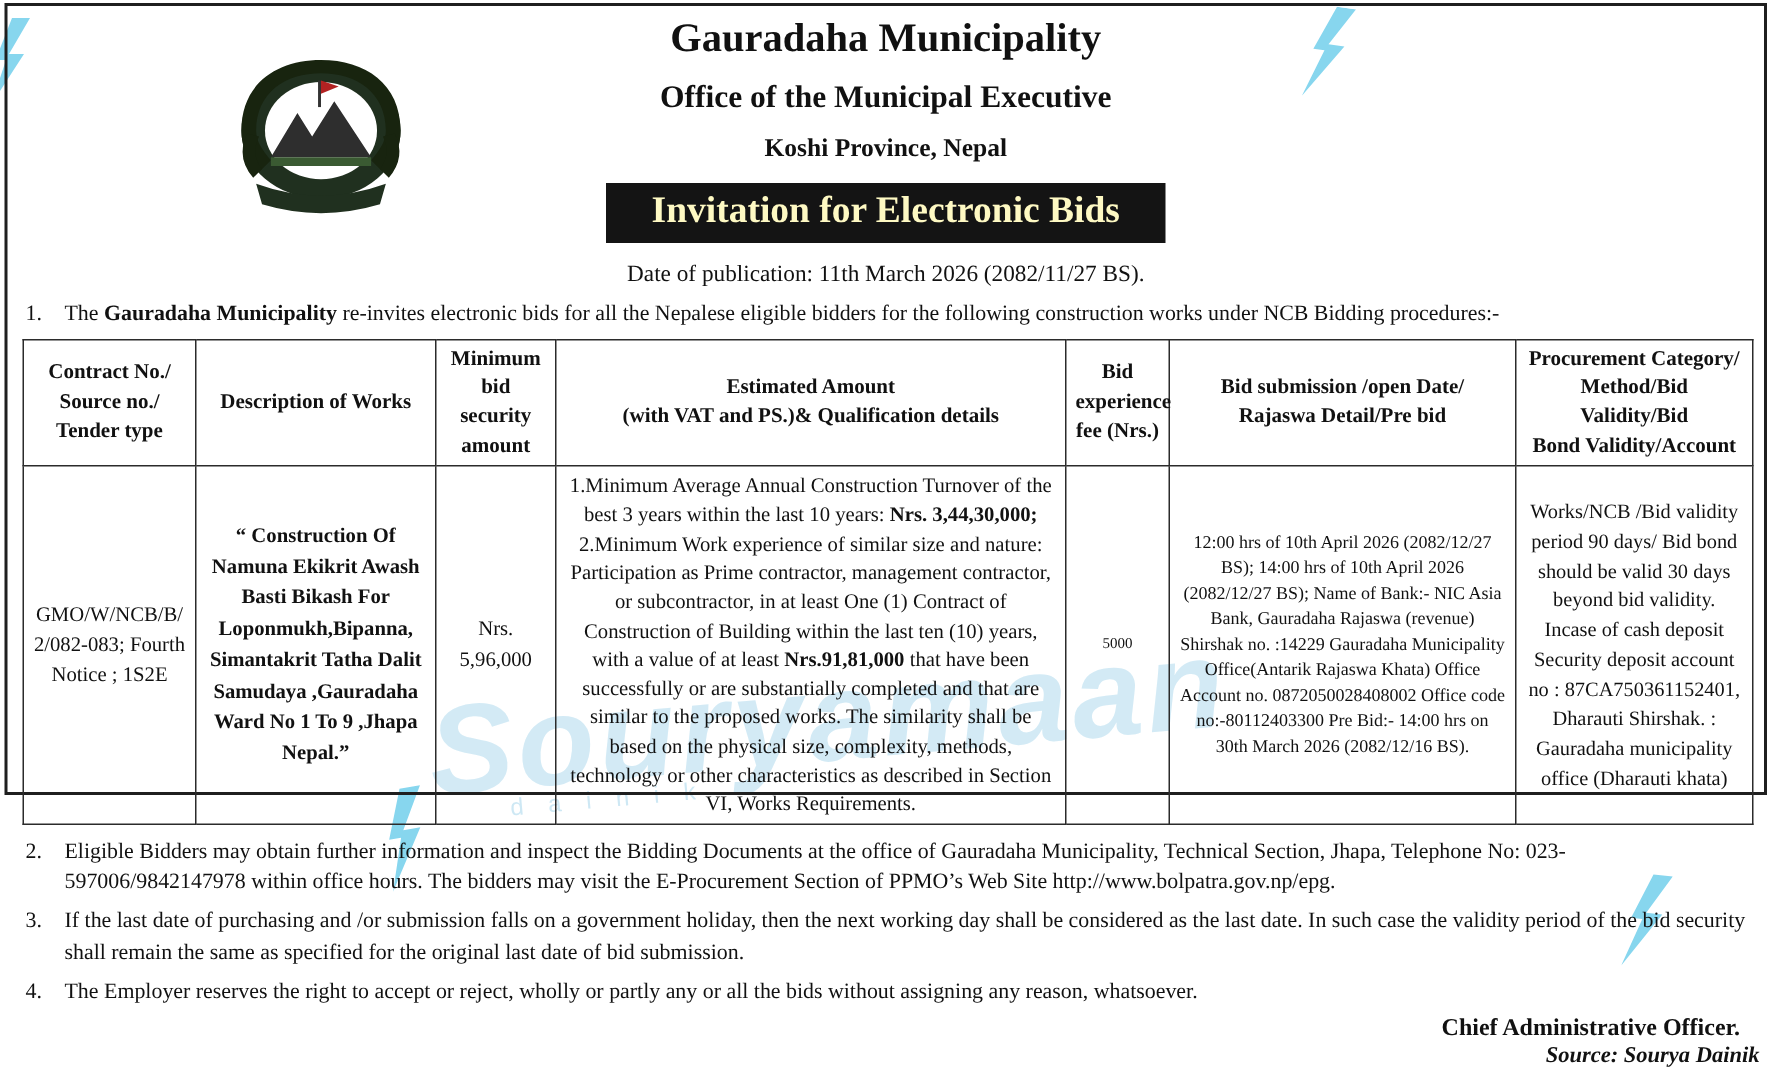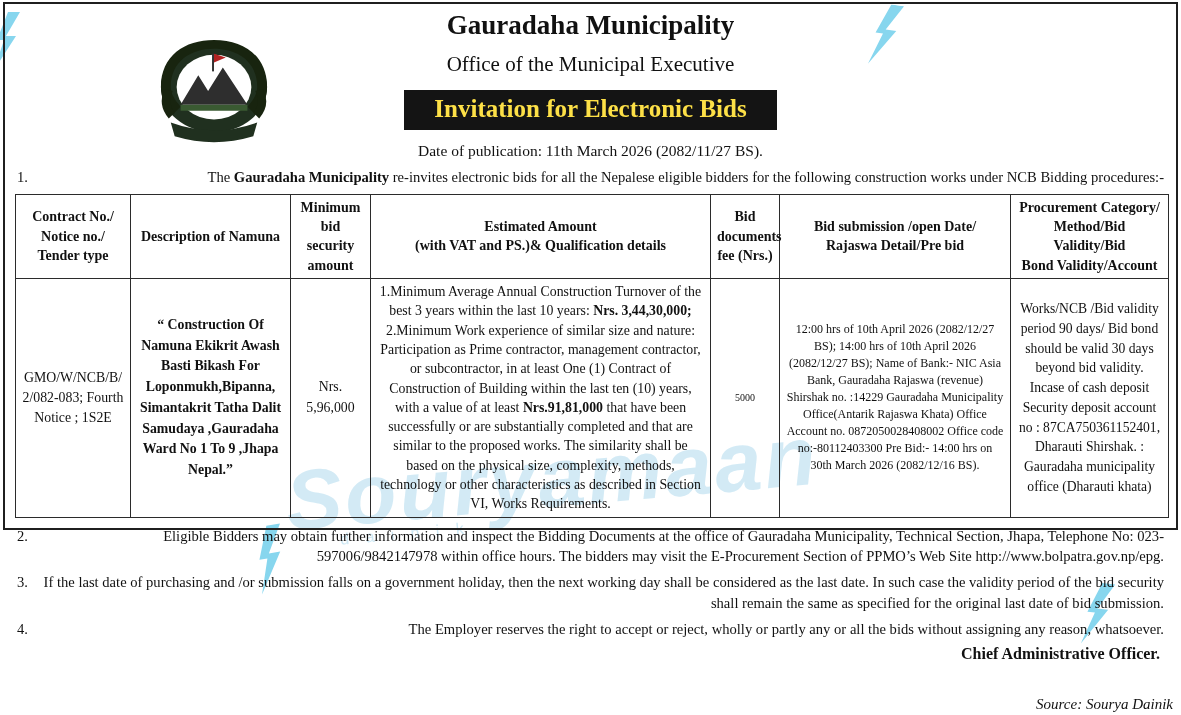--- a/index.html
+++ b/index.html
@@ -39,37 +39,37 @@
     position:absolute; left:3px; top:2px; width:1175px; height:528px;
     border:2px solid #1f1f1f;
     padding:4px 10px 12px 10px;
     z-index:1;
   }
 
   .logo { position:absolute; left:140px; top:32px; width:138px; height:114px; }
 
   .head { text-align:center; }
   .title { font-size:27px; font-weight:bold; margin-top:2px; }
-  .office { font-size:21px; font-weight:normal; margin-top:11px; }
+  .office { font-size:21px; font-weight:bold; margin-top:11px; }
   .place  { font-size:17px; font-weight:bold; margin-top:13px; }
   .province { font-size:17px; font-weight:bold; margin-top:12px; }
 
   .banner-wrap { text-align:center; margin-top:13px; }
   .banner {
     display:inline-block;
-    background:#141414; color:#fde047;
+    background:#141414; color:#fef9c3;
     font-size:25px; font-weight:bold;
     padding:5px 30px 7px 30px;
   }
 
   .pubdate { text-align:center; font-size:15.5px; font-weight:normal; margin-top:12px; }
 
   .numbered { display:flex; font-size:14.6px; line-height:1.42; margin-top:7px; padding:0 2px; }
   .numbered .num { width:26px; flex:0 0 26px; }
-  .numbered .txt { flex:1;text-align:right; }
+  .numbered .txt { flex:1; }
 
   table.tender {
     width:1153px; margin:6px auto 0 auto;
     border-collapse:collapse; table-layout:fixed;
     background:transparent;
   }
   table.tender th, table.tender td {
     border:1px solid #2b2b2b;
     vertical-align:middle;
     text-align:center;
@@ -90,21 +90,21 @@
   td.c-proc { font-size:13.6px; line-height:1.45; padding:4px 7px; }
   .b { font-weight:bold; }
 
   .notes { margin-top:8px; }
   .notes .numbered { margin-top:5px; }
 
   .signature { text-align:right; font-size:16px; font-weight:bold; margin-top:6px; padding-right:6px; }
 
   .source {
     position:absolute; right:8px; bottom:2px;
-    font-size:15px; font-weight:normal; font-style:italic;
+    font-size:15px; font-weight:bold; font-style:italic;
     z-index:1;
   }
 </style>
 </head>
 <body>
 
 <div class="page">
 
   <div class="decor">
     <div class="watermark">Souryamaan</div>
@@ -135,20 +135,21 @@
       <rect x="68" y="18" width="2" height="18" fill="#333"></rect>
       <path d="M70,18 L82,22 L70,27 Z" fill="#b22222"></path>
       <path d="M26,88 Q70,104 114,88 L110,102 Q70,114 30,102 Z" fill="#20301f"></path>
       <path d="M20,54 Q12,70 24,84 L30,78 Q22,68 28,56 Z" fill="#18240f"></path>
       <path d="M120,54 Q128,70 116,84 L110,78 Q118,68 112,56 Z" fill="#18240f"></path>
     </svg>
 
     <div class="head">
       <div class="title">Gauradaha Municipality</div>
       <div class="office">Office of the Municipal Executive</div>
+      <div class="province">Koshi Province, Nepal</div>
     </div>
 
     <div class="banner-wrap">
       <div class="banner">Invitation for Electronic Bids</div>
     </div>
 
     <div class="pubdate">Date  of  publication: 11th March 2026 (2082/11/27 BS).</div>
 
     <div class="numbered">
       <span class="num">1.</span>
@@ -161,30 +162,30 @@
           <col style="width:160px">
           <col style="width:80px">
         <col style="width:340px">
           <col style="width:69px">
           <col style="width:231px">
           <col style="width:158px">
       </colgroup>
       <thead>
         <tr>
           <th>Contract No./
-Notice no./
+Source no./
 Tender type</th>
-          <th>Description of Namuna</th>
+          <th>Description of Works</th>
           <th>Minimum
 bid security
 amount</th>
           <th>Estimated Amount
 (with VAT and PS.)&amp; Qualification details</th>
           <th>Bid
-documents
+experience
 fee (Nrs.)</th>
           <th>Bid submission /open Date/
 Rajaswa Detail/Pre bid</th>
           <th>Procurement Category/
 Method/Bid Validity/Bid
 Bond Validity/Account</th>
         </tr>
       </thead>
       <tbody>
         <tr>

